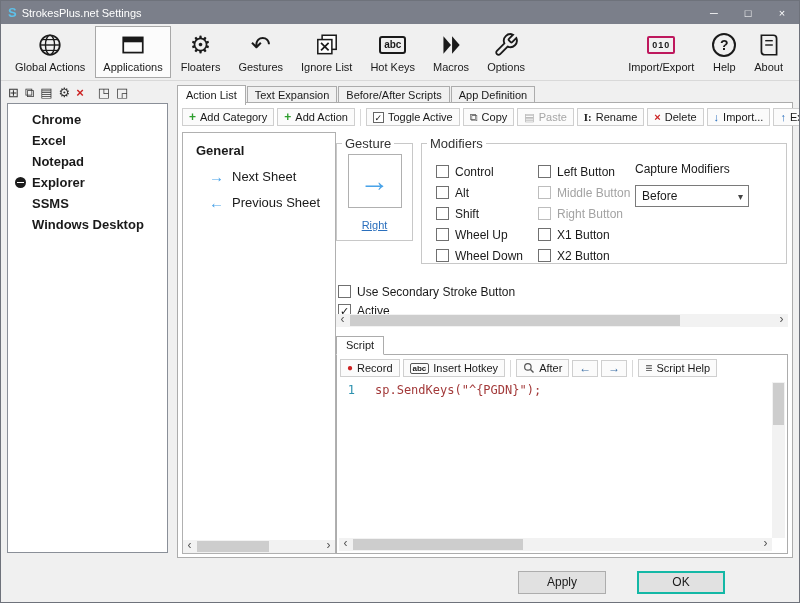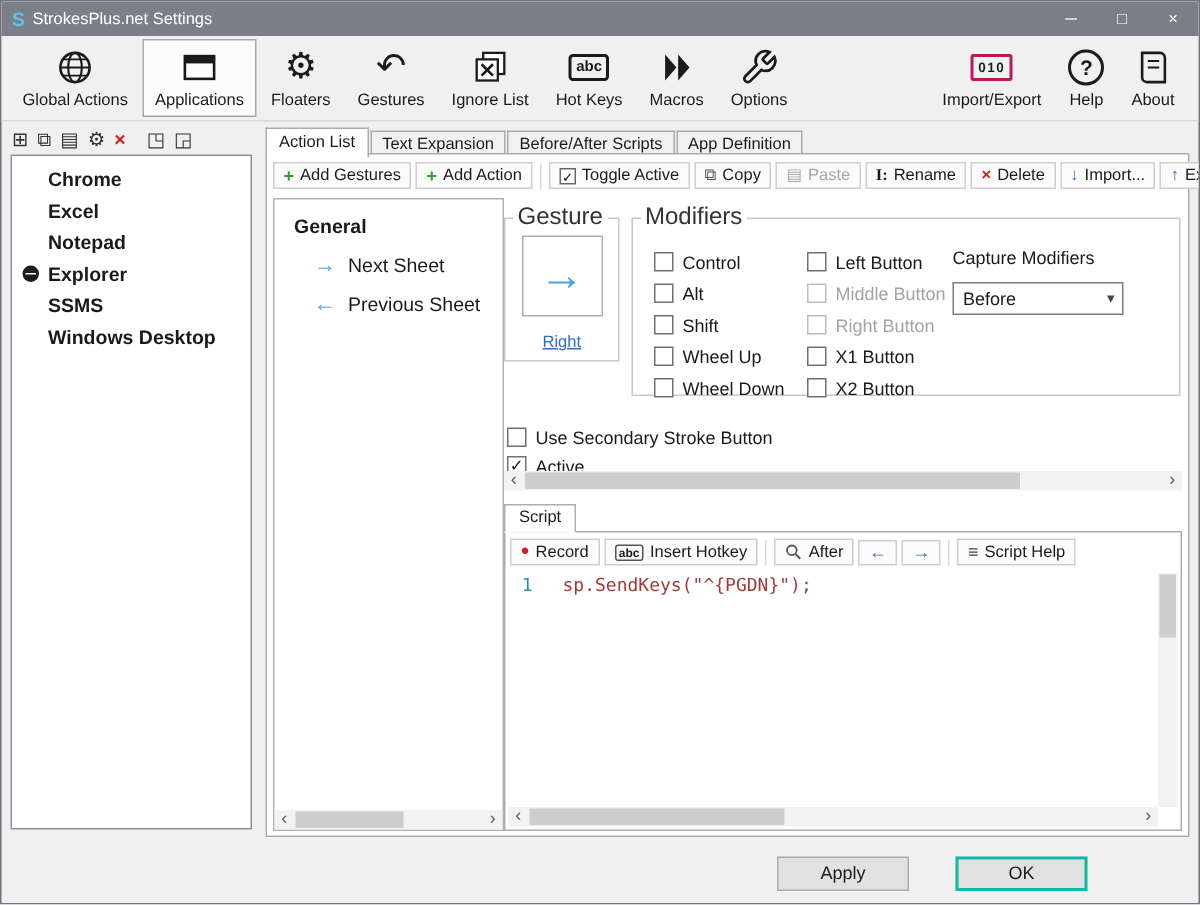--- a/index.html
+++ b/index.html
@@ -28,21 +28,21 @@
   
   .mini-toolbar { position:absolute; top:84px; left:7px; display:flex; gap:6px; align-items:center; }
   .mini-icon { font-size:13px; line-height:15px; color:#333; }
   .mini-icon.red { color:#cc2222; font-weight:bold; }
   .app-list { position:absolute; top:102px; left:6px; width:161px; height:450px; background:#fff; border:1px solid #8a8f98; padding-top:5px; }
   .app-item { position:relative; height:21px; line-height:21px; padding-left:24px; font-size:13px; font-weight:bold; }
   .collapse-dot { position:absolute; left:7px; top:5px; width:11px; height:11px; border-radius:50%; background:#1c1c1c; }
   .collapse-dot::after { content:""; position:absolute; left:2px; top:5px; width:7px; height:1px; background:#fff; }
 
   
-  .tabstrip { position:absolute; top:84px; left:176px; display:flex; align-items:flex-end; }
+  .tabstrip { position:absolute; top:84px; left:176px; display:flex; align-items:center; }
   .tab { font-size:11px; padding:2px 7px 3px; border:1px solid #acacac; border-bottom:none; background:#f1f1f1; margin-right:1px; }
   .tab.active { background:#fff; position:relative; z-index:3; padding:3px 8px 4px; }
 
   
   .panel { position:absolute; top:101px; left:176px; width:616px; height:456px; background:#fff; border:1px solid #acacac; z-index:2; }
 
   .action-toolbar { position:absolute; top:3px; left:4px; height:22px; display:flex; align-items:center; gap:3px; }
   .small-btn { display:flex; align-items:center; gap:4px; border:1px solid #cfcfcf; background:#fbfbfb; padding:2px 6px; font-size:11px; white-space:nowrap; }
   .small-btn.disabled { color:#a6a6a6; }
   .vsep { width:1px; height:17px; background:#d8d8d8; margin:0 2px; }
@@ -65,21 +65,21 @@
   .hscroll { height:13px; background:#f2f2f2; position:relative; }
   .scroll-arrow { position:absolute; top:0; width:13px; height:13px; font-size:12px; line-height:11px; text-align:center; color:#555; }
   .scroll-arrow.left { left:0; }
   .scroll-arrow.right { right:0; }
   .scroll-thumb { position:absolute; top:1px; height:11px; background:#cdcdcd; }
   .vscroll { width:13px; background:#f2f2f2; position:relative; }
   .vthumb { position:absolute; left:1px; width:11px; background:#cdcdcd; }
 
   
   fieldset { border:1px solid #c8c8c8; }
-  legend { font-size:16px; color:#333; padding:0 3px; margin-left:5px; }
+  legend { font-size:13px; color:#333; padding:0 3px; margin-left:5px; }
   .gesture-box { position:absolute; top:33px; left:158px; width:77px; height:105px; }
   .gesture-preview { width:54px; height:54px; margin:3px auto 0; border:1px solid #b0b0b0; background:#fff; display:flex; align-items:center; justify-content:center; }
   .gesture-arrow { color:#4aa3e8; font-size:30px; font-weight:bold; line-height:1; }
   .gesture-link { display:block; text-align:center; color:#2a6fbd; text-decoration:underline; font-size:11px; margin-top:11px; }
   .modifiers-box { position:absolute; top:33px; left:243px; width:366px; height:128px; }
   .mod-col { position:absolute; top:10px; }
   .mod-col.c1 { left:14px; } .mod-col.c2 { left:116px; } .mod-col.c3 { left:213px; }
   .cb-row { display:flex; align-items:center; gap:6px; height:21px; font-size:12px; }
   .cb { width:13px; height:13px; border:1px solid #707070; background:#fff; font-size:11px; line-height:12px; text-align:center; color:#111; flex:0 0 13px; }
   .cb-row.disabled { color:#a3a3a3; }
@@ -247,21 +247,21 @@
     <span class="tab">Text Expansion</span>
     <span class="tab">Before/After Scripts</span>
     <span class="tab">App Definition</span>
   </div>
 
   <div class="panel">
 
     <div class="action-toolbar">
       <span class="small-btn">
           <span class="ico-plus">+</span>
-          <span>Add Gestures</span>
+          <span>Add Category</span>
         </span>
       <span class="small-btn">
           <span class="ico-plus">+</span>
           <span>Add Action</span>
         </span>
       <span class="vsep"></span>
       <span class="small-btn">
           <span class="mini-check">✓</span>
           <span>Toggle Active</span>
         </span>

